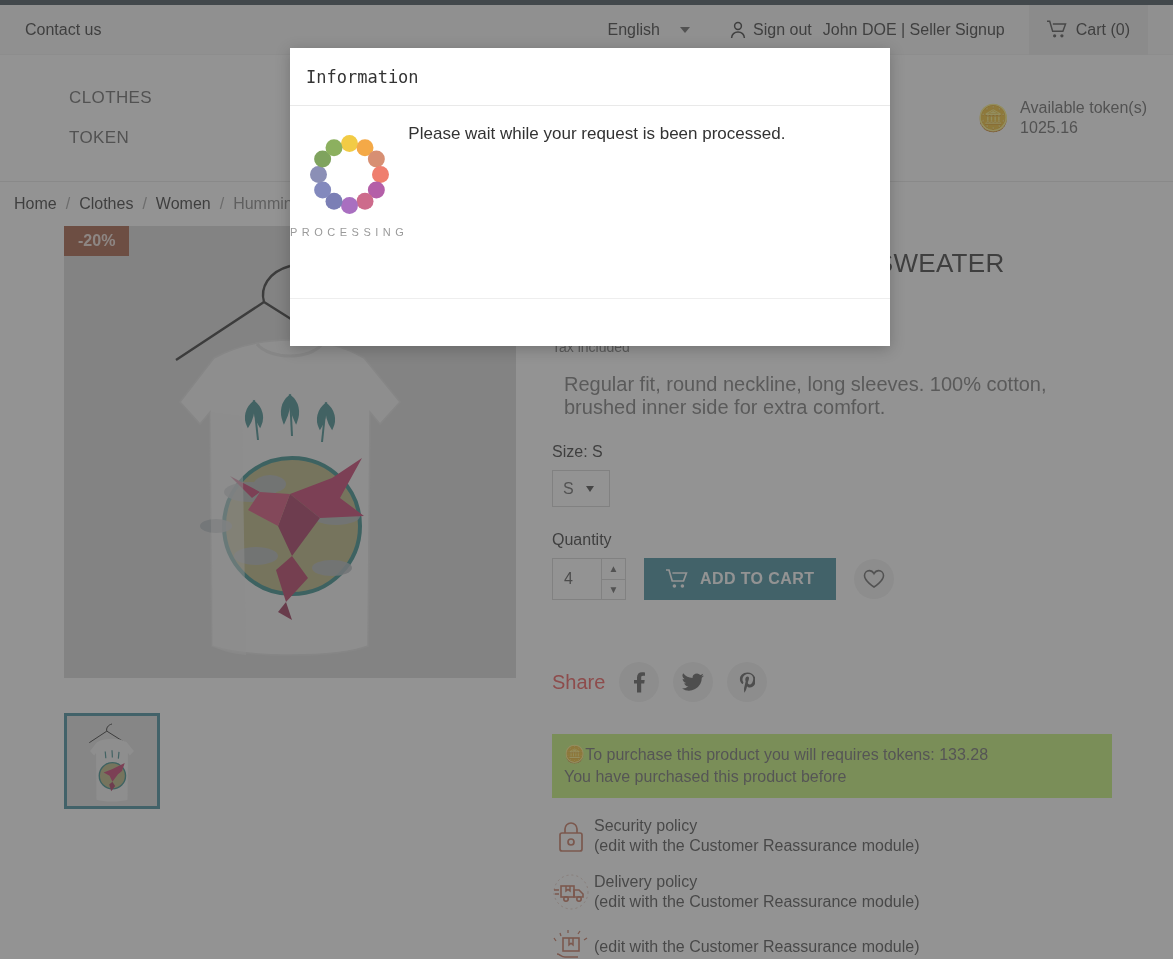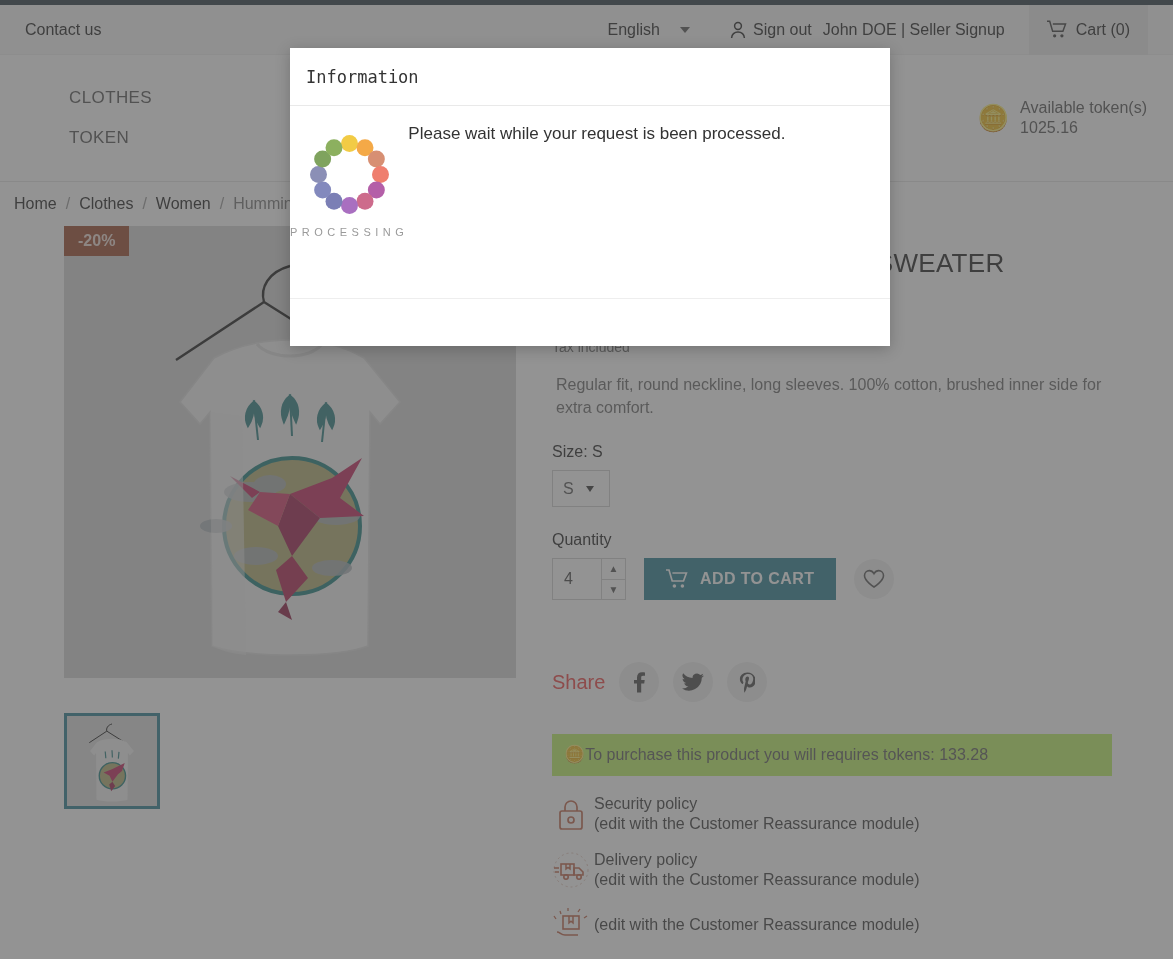--- a/index.html
+++ b/index.html
@@ -80,21 +80,21 @@
     border:3px solid #2a7f92; background:#dedede;
     position:relative; overflow:hidden;
   }
 
   .right-col { width:560px; padding-top:22px; }
   .ptitle { font-size:26px; color:#232323; letter-spacing:0.3px; margin:0 0 18px; font-weight:400; }
   .prices { display:flex; align-items:baseline; gap:14px; margin-bottom:8px; }
   .price-now { font-size:30px; color:#232323; }
   .price-old { font-size:18px; color:#9c4a2e; text-decoration:line-through; }
   .taxline { font-size:14px; color:#6b6b6b; margin:0 0 18px; }
-  .desc { font-size:16px; color:#6b6b6b; line-height:23px; margin:0 4px 24px; max-width:556px; }
+  .desc { font-size:20px; color:#6b6b6b; line-height:23px; margin:0 12px 24px; max-width:556px; }
   .fieldlabel { font-size:16px; color:#232323; margin-bottom:9px; }
   .sizesel {
     width:58px; height:37px; border:1px solid #cfcfcf; background:#fff;
     font-size:16px; color:#555; display:flex; align-items:center;
     padding-left:10px; gap:12px; margin-bottom:24px;
   }
   .sizesel .caret2 { width:0;height:0;border-left:4px solid transparent;border-right:4px solid transparent;border-top:6px solid #333; }
 
   .qrow { display:flex; align-items:center; gap:18px; }
   .qty { display:flex; border:1px solid #cfcfcf; height:42px; width:74px; background:#fff; }
@@ -343,20 +343,21 @@
           <svg width="16" height="21" viewBox="0 0 16 21">
             <path d="M8.4.6C3.9.6.9 3.6.9 7.3c0 1.8 1 4 2.6 4.7.3.1.4 0 .5-.2l.4-1.4c0-.2 0-.3-.1-.4a3.4 3.4 0 0 1-.8-2.3c0-3 2.2-5.6 5.7-5.6 3.1 0 5 1.9 5 4.4 0 3.3-1.5 6-3.6 6-1.2 0-2-1-1.7-2.2.4-1.5 1.1-3 1.1-4.1 0-.9-.5-1.7-1.5-1.7-1.2 0-2.2 1.3-2.2 3 0 1.1.4 1.8.4 1.8l-1.5 6.3c-.4 1.8.1 4.5.1 4.7 0 .2.2.2.3.1.2-.2 1.4-1.9 1.8-3.6l.7-2.6c.4.7 1.5 1.3 2.7 1.3 3.6 0 6.1-3.3 6.1-7.7C16 3.6 12.8.6 8.4.6Z" fill="#4a4a4a"></path>
           </svg>
         </div>
       </div>
 
       <div class="tokennote">
         <div>
           <span class="c">🪙</span><span>To purchase this product you will requires tokens: 133.28</span>
         </div>
+        <div>You have purchased this product before</div>
       </div>
 
       <div class="policies">
         <div class="policy">
           <svg class="ico" viewBox="0 0 38 38">
             <rect x="8" y="16" width="22" height="18" rx="2" fill="none" stroke="#c0654a" stroke-width="1.7"></rect>
             <path d="M13 16V12a6 6 0 0 1 12 0v4" fill="none" stroke="#c0654a" stroke-width="1.7"></path>
             <circle cx="19" cy="25" r="3" fill="none" stroke="#c0654a" stroke-width="1.7"></circle>
           </svg>
           <div class="txt">

